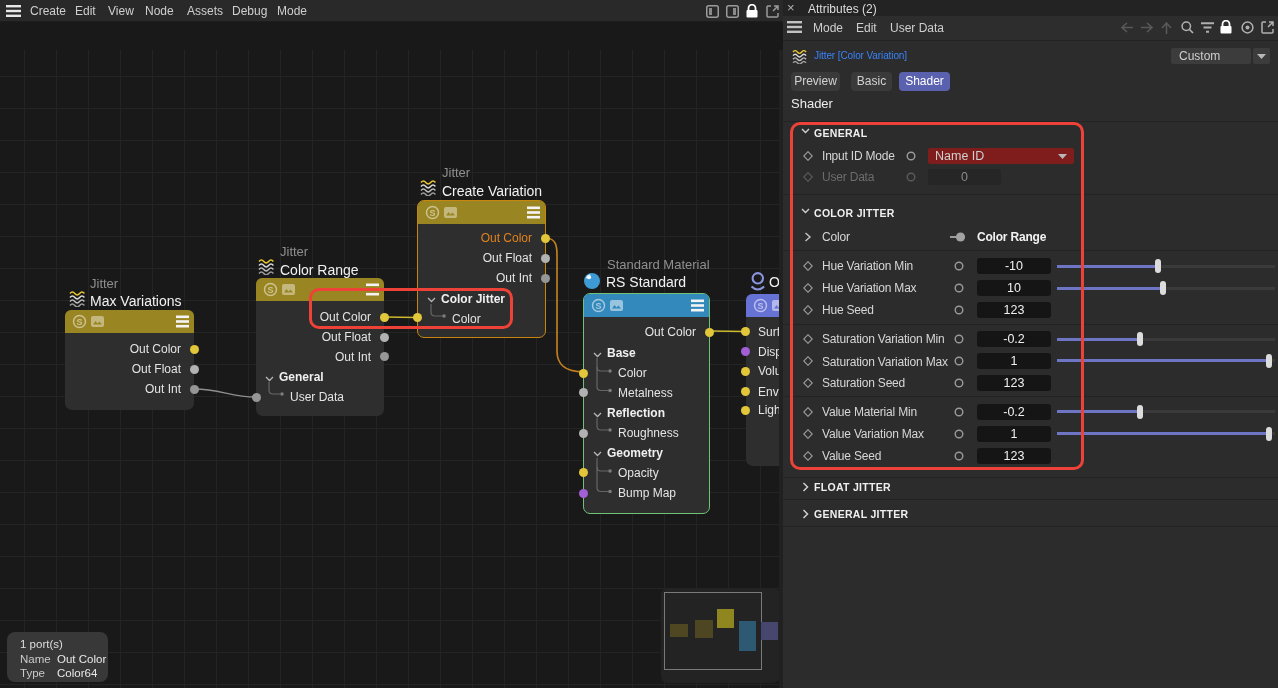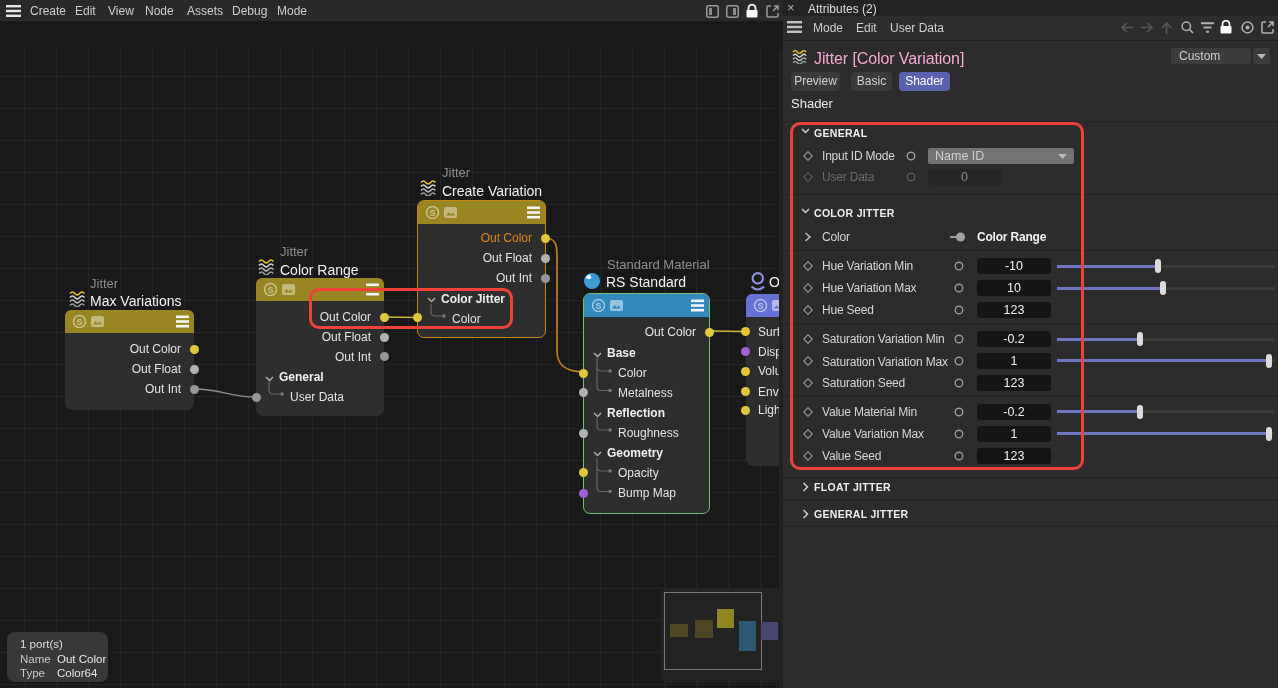--- a/index.html
+++ b/index.html
@@ -355,21 +355,21 @@
           <path d="M7 6l5-5M8 1h4v4" fill="none" stroke="#b0b0b0" stroke-width="1.5"></path>
         </svg>
     </div>
 
     <svg class="abs" style="left:9px;top:50px" width="15" height="14" viewBox="0 0 15 14">
       <path d="M1 2 c1.45 -1.8 2.9 -1.8 4.35 0 c1.45 1.8 2.9 1.8 4.35 0 c1.45 -1.8 2.9 -1.8 4.35 0" fill="none" stroke="#e8c631" stroke-width="1.4"></path>
       <path d="M1 5.6 c1.45 -1.8 2.9 -1.8 4.35 0 c1.45 1.8 2.9 1.8 4.35 0 c1.45 -1.8 2.9 -1.8 4.35 0" fill="none" stroke="#dcdcdc" stroke-width="1.4"></path>
       <path d="M1 9.2 c1.45 -1.8 2.9 -1.8 4.35 0 c1.45 1.8 2.9 1.8 4.35 0 c1.45 -1.8 2.9 -1.8 4.35 0" fill="none" stroke="#bdbdbd" stroke-width="1.4"></path>
       <path d="M1 12.8 c1.45 -1.8 2.9 -1.8 4.35 0 c1.45 1.8 2.9 1.8 4.35 0 c1.45 -1.8 2.9 -1.8 4.35 0" fill="none" stroke="#9d9d9d" stroke-width="1.4"></path>
     </svg>
-    <span class="abs" style="left:31px;top:50px;font-size:16px;letter-spacing:-0.1px;color:#f9a8d4">Jitter [Color Variation]</span>
+    <span class="abs" style="left:31px;top:50px;font-size:10px;letter-spacing:-0.1px;color:#3b82f6">Jitter [Color Variation]</span>
     <div class="abs" style="left:388px;top:48px;width:80px;height:16px;background:#3c3c3c;border-radius:2px">
       <span style="position:absolute;left:8px;top:1px;font-size:12px;color:#cfcfcf">Custom</span>
     </div>
     <div class="abs" style="left:470px;top:48px;width:17px;height:16px;background:#3c3c3c;border-radius:2px">
       <svg style="position:absolute;left:4px;top:6px" width="9" height="5" viewBox="0 0 9 5">
           <path d="M0 0 L4.5 5 L9 0 Z" fill="#b8b8b8"></path>
         </svg>
     </div>
 
     <div class="abs" style="left:8px;top:72px;width:49px;height:19px;background:#3a3a3a;border-radius:4px;text-align:center;font-size:12px;color:#d2d2d2;line-height:19px">Preview</div>
@@ -384,21 +384,21 @@
       </svg>
     <span class="shead" style="top:126.5px">GENERAL</span>
 
     <svg class="abs" style="left:20px;top:151px" width="10" height="10" viewBox="0 0 10 10">
         <rect x="2" y="2" width="6" height="6" fill="none" stroke="#9a9a9a" stroke-width="1.2" transform="rotate(45 5 5)"></rect>
       </svg>
     <span class="rlab" style="top:149px">Input ID Mode</span>
     <svg class="abs" style="left:123px;top:151px" width="10" height="10" viewBox="0 0 10 10">
         <circle cx="5" cy="5" r="3.8" fill="none" stroke="#9a9a9a" stroke-width="1.4"></circle>
       </svg>
-    <div class="abs" style="left:145px;top:148px;width:146px;height:16px;background:#737373;border-radius:2px">
+    <div class="abs" style="left:145px;top:148px;width:146px;height:16px;background:#7f1d1d;border-radius:2px">
       <span style="position:absolute;left:7px;top:1px;font-size:12.5px;color:#cfcfcf">Name ID</span>
       <svg style="position:absolute;right:7px;top:6px" width="9" height="5" viewBox="0 0 9 5">
           <path d="M0 0 L4.5 5 L9 0 Z" fill="#b8b8b8"></path>
         </svg>
     </div>
 
     <svg class="abs" style="left:20px;top:172px" width="10" height="10" viewBox="0 0 10 10">
         <rect x="2" y="2" width="6" height="6" fill="none" stroke="#5b5b5b" stroke-width="1.2" transform="rotate(45 5 5)"></rect>
       </svg>
     <span class="rlab" style="top:170px;color:#6c6c6c">User Data</span>

